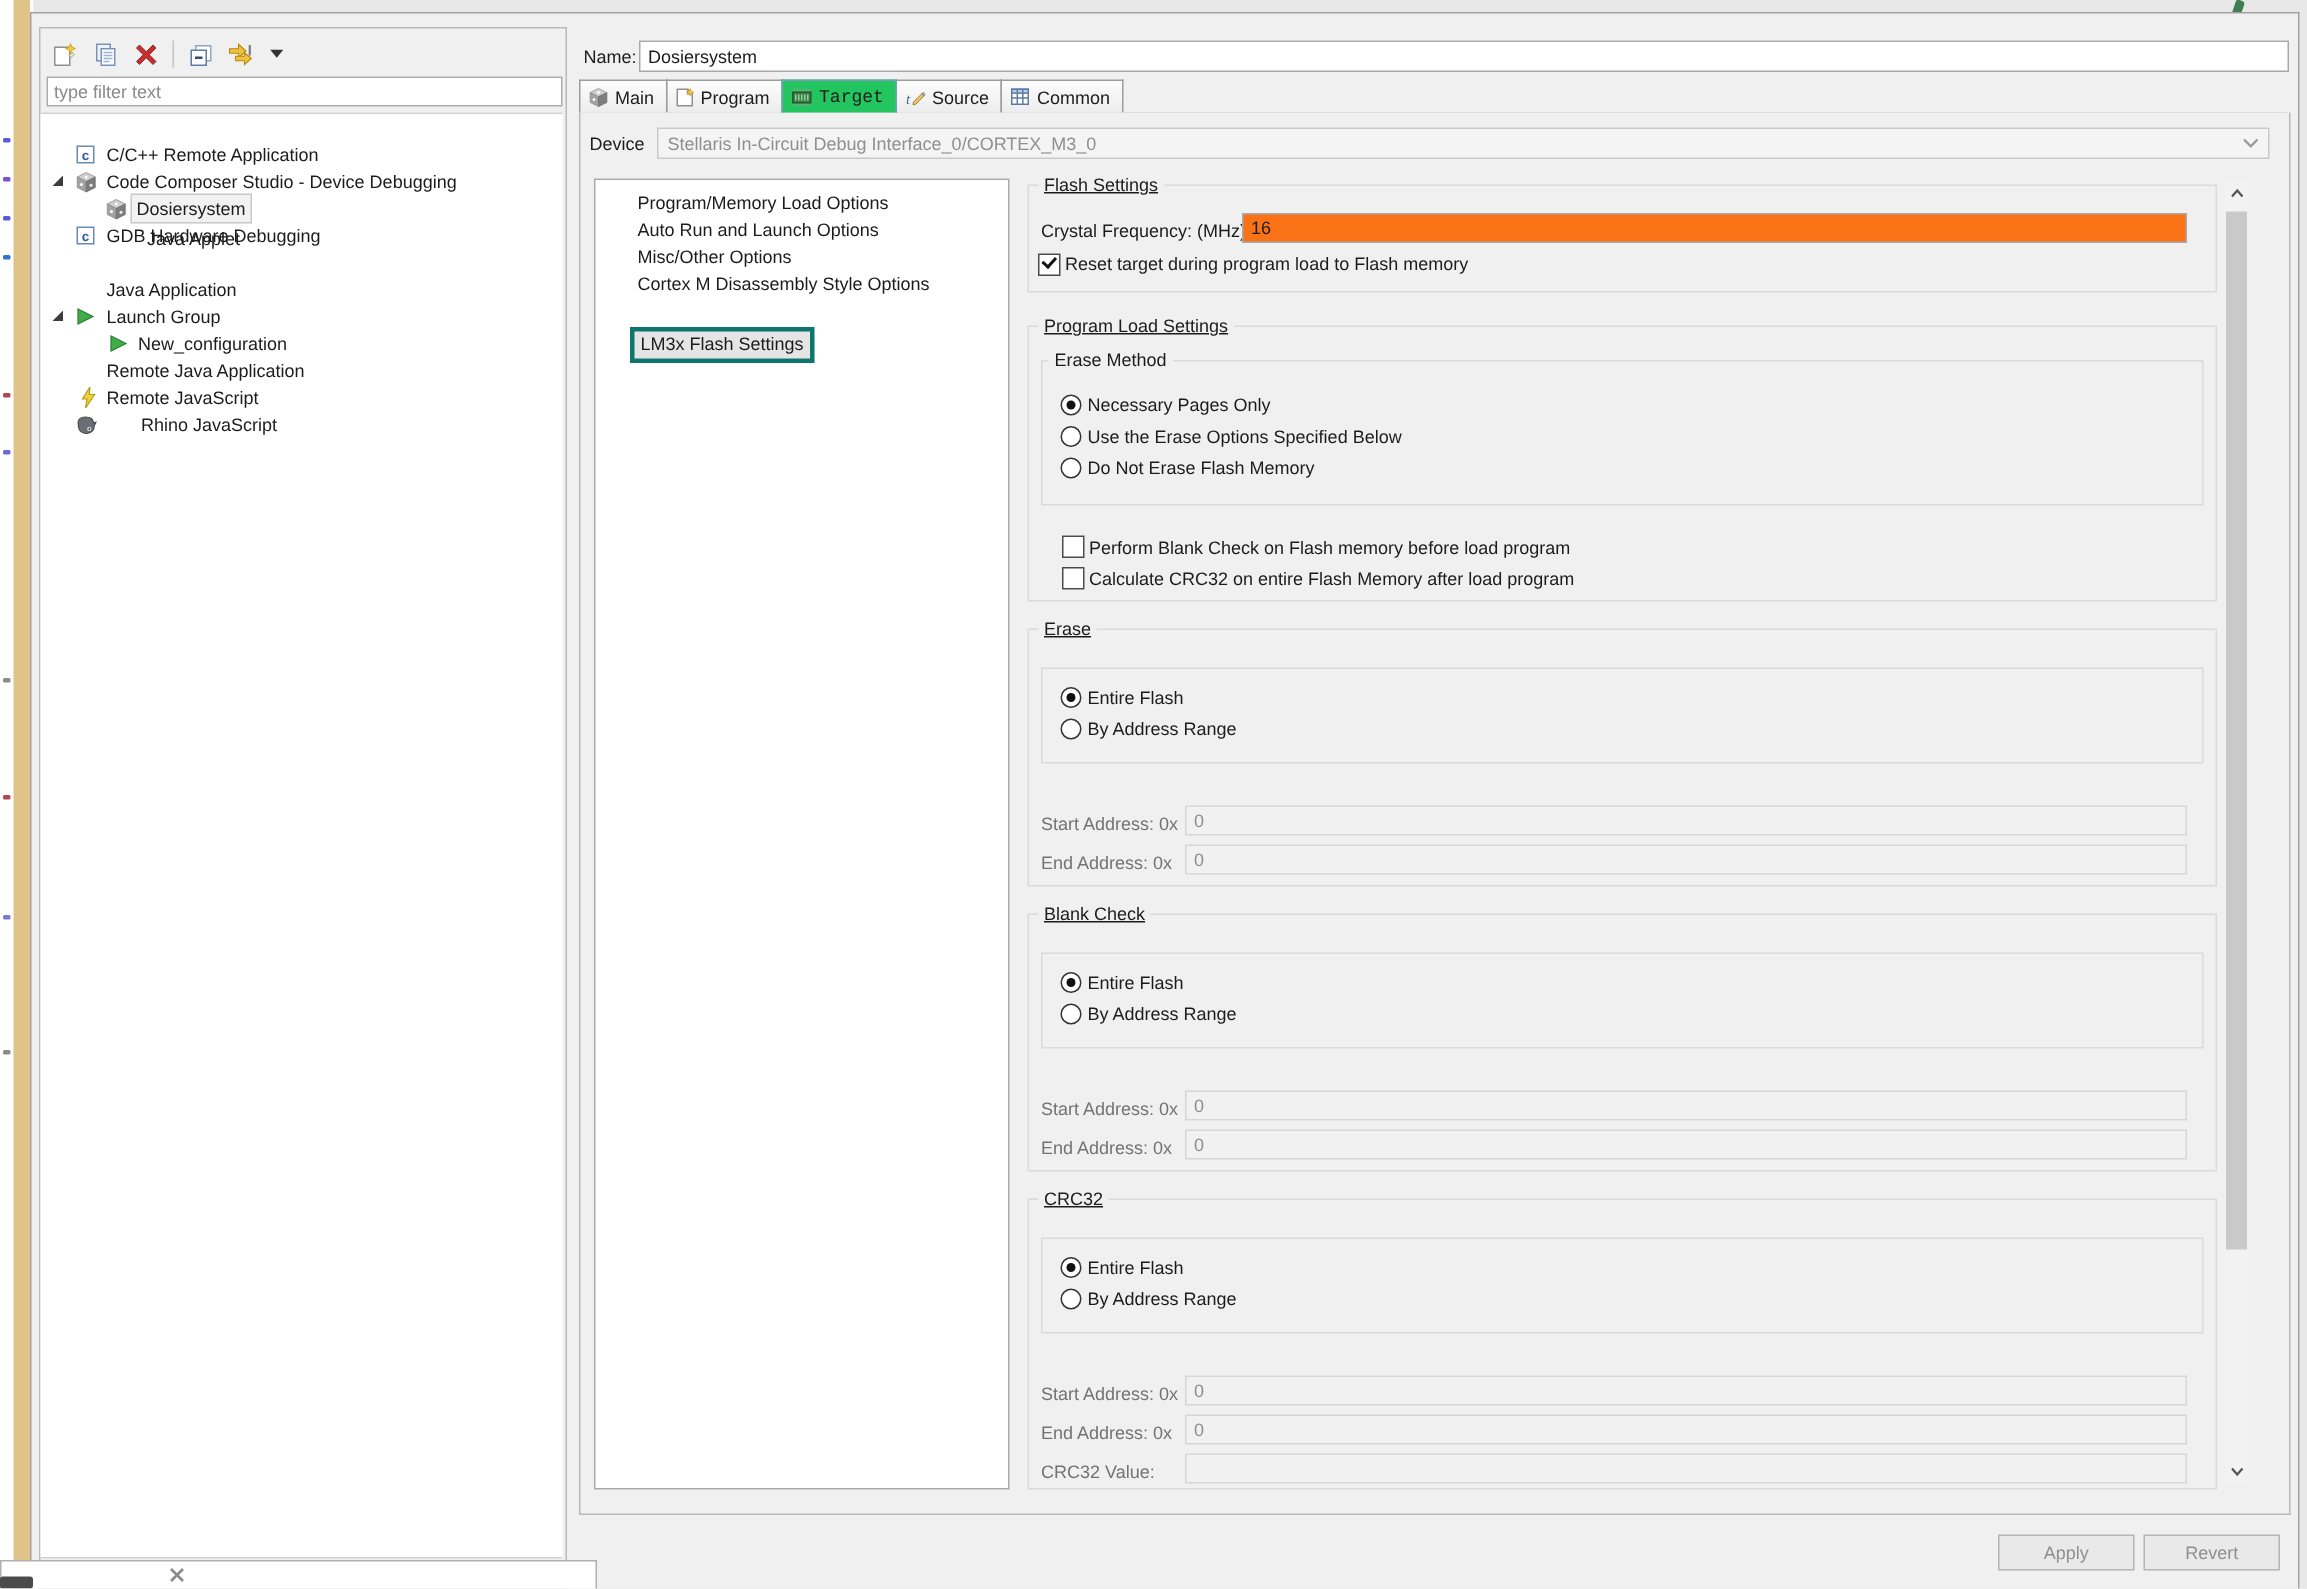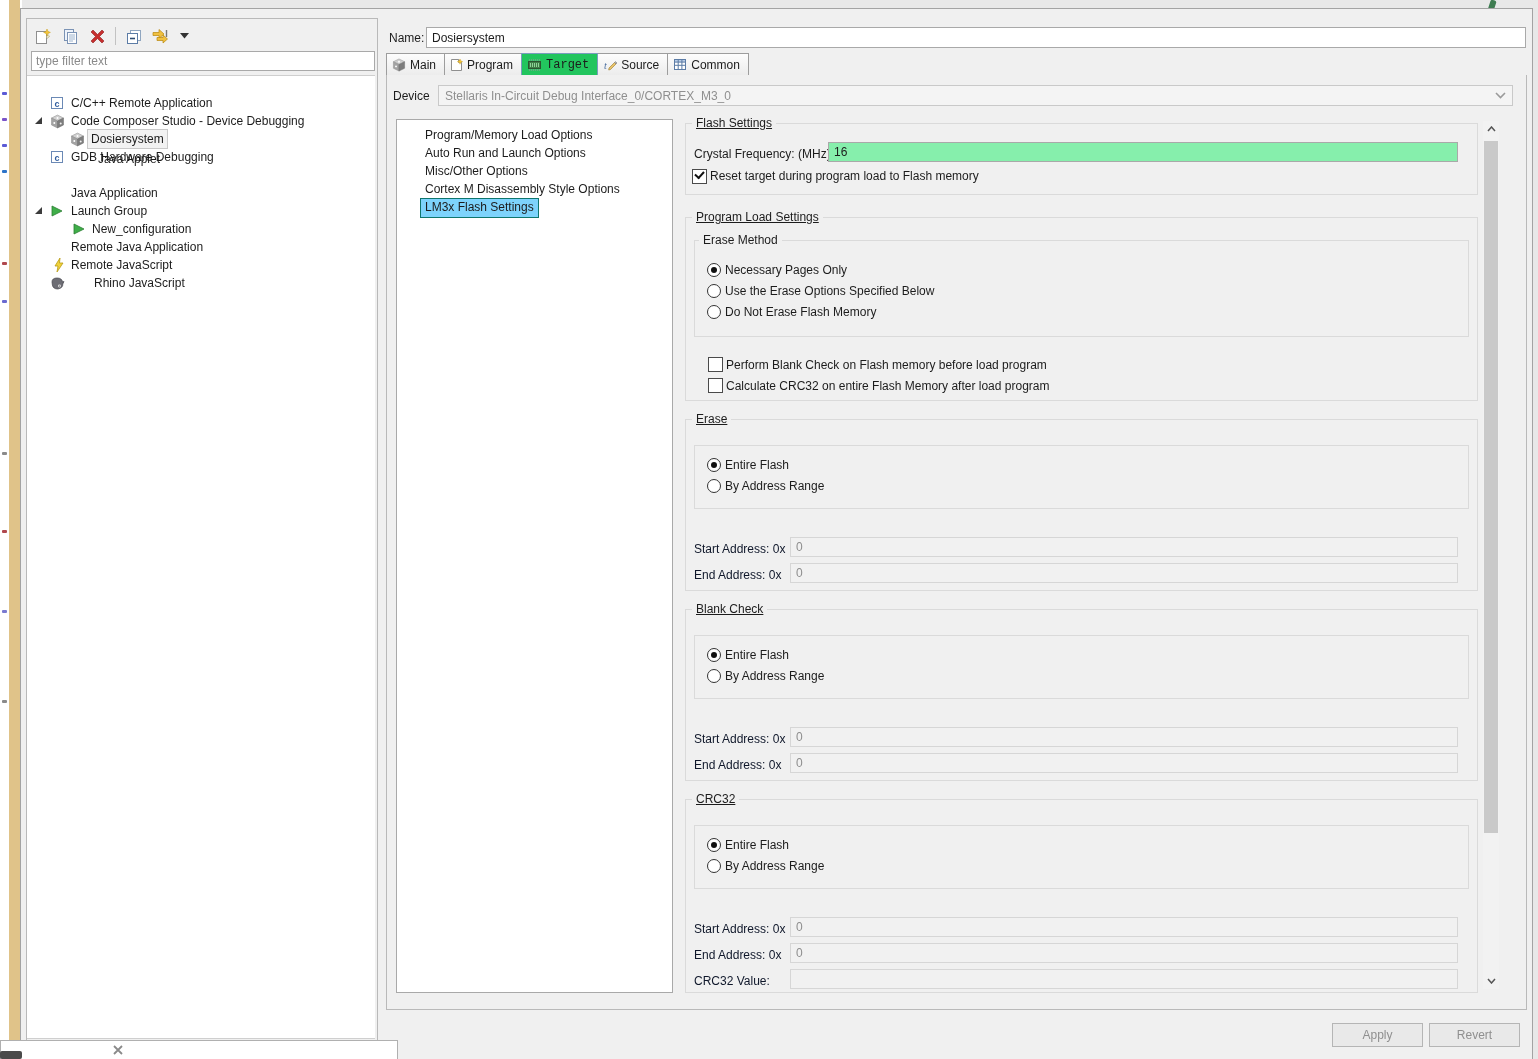--- a/index.html
+++ b/index.html
@@ -39,30 +39,30 @@
   .name-input{left:425px;top:26px;width:1088px;height:19px;border:1px solid #a9a9a9;background:#fff;font-family:inherit;font-size:12px;padding:0 5px;color:#1c1c1c;}
   .tabbar{left:385px;top:52px;width:1139px;height:22px;border-bottom:1px solid #9d9d9d;display:flex;align-items:flex-end;}
   .tab{height:21px;display:flex;align-items:center;gap:4px;padding:0 8px 0 5px;border:1px solid #9d9d9d;border-bottom:none;background:linear-gradient(#fdfdfd,#ececec);margin-right:-1px;}
   .tab.sel{background:#22c55e;border-color:#7a9cbd;position:relative;z-index:2;font-family:Liberation Mono, monospace;}
   .content-frame{left:385px;top:74px;width:1139px;height:934px;border-left:1px solid #b9b9b9;border-right:1px solid #b9b9b9;border-bottom:1px solid #b9b9b9;background:#f0f0f0;}
   .device-combo{left:437px;top:84px;width:1075px;height:21px;border:1px solid #c9c9c9;background:#f4f4f4;display:flex;align-items:center;color:#8f8f8f;padding:0 6px;box-sizing:border-box;}
   .device-combo .dtext{flex:1;white-space:nowrap;overflow:hidden;}
 
   .catbox{left:395px;top:118px;width:275px;height:872px;background:#fff;border:1px solid #a9a9a9;}
   .catitem{position:absolute;left:24px;height:18px;line-height:18px;padding:0 4px;white-space:nowrap;}
-  .catitem.sel{border:1px solid #0f766e;background:#7dd3fc;left:23px;line-height:16px;}
+  .catitem.sel{border:3px solid #0f766e;background:#e5e5e5;left:23px;line-height:16px;margin-top:20px;}
 
   
   .grp{position:absolute;border:1px solid #dadada;background:#f0f0f0;}
   .grp>.lg{position:absolute;top:-8px;left:6px;background:#f0f0f0;padding:0 4px;line-height:14px;text-decoration:underline;}
   .inbox{position:absolute;border:1px solid #dadada;}
 
   .txt{position:absolute;line-height:14px;white-space:nowrap;}
-  .gray{color:#0f172a;}
-  .field{position:absolute;border:1px solid #a9a9a9;background:#86efac;font-family:inherit;font-size:12px;color:#1c1c1c;padding:0 5px;}
+  .gray{color:#737373;}
+  .field{position:absolute;border:1px solid #a9a9a9;background:#f97316;font-family:inherit;font-size:12px;color:#1c1c1c;padding:0 5px;}
   .field:disabled,.field.dis{background:#f1f1f1;border-color:#d6d6d6;color:#8e8e8e;}
 
   
   .radio{position:absolute;width:12px;height:12px;border:1px solid #333;border-radius:50%;background:#fff;}
   .radio.on::after{content:"";position:absolute;left:3px;top:3px;width:6px;height:6px;border-radius:50%;background:#111;}
   .cbox{position:absolute;width:13px;height:13px;border:1px solid #4a4a4a;background:#fff;}
   .cbox.on::after{content:"";position:absolute;left:2px;top:1px;width:7px;height:4px;border-left:2px solid #111;border-bottom:2px solid #111;transform:rotate(-48deg);}
 
   
   .sbar{left:1482px;top:120px;width:16px;height:868px;background:#f2f2f2;}

